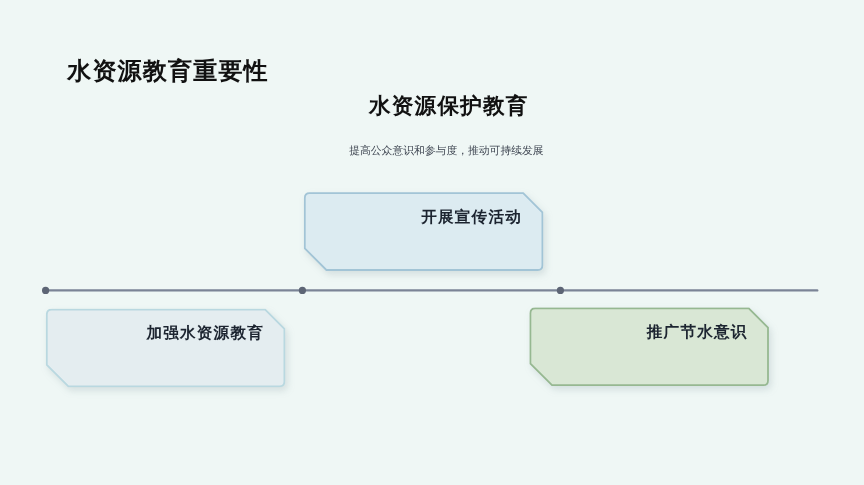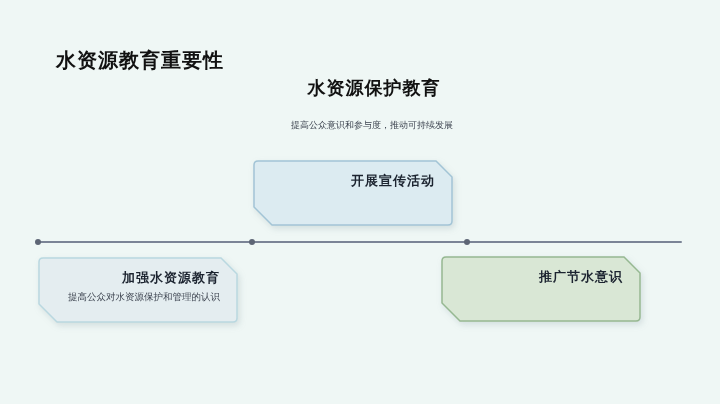--- a/index.html
+++ b/index.html
@@ -84,21 +84,20 @@
       <div class="card-title">开展宣传活动</div>
     </div>
   </div>
 
   <div class="card card-education">
     <svg class="card-shape" viewBox="0 0 200 66" preserveAspectRatio="none">
       <path d="M5 1 L183 1 L199 17 L199 61 Q199 65 195 65 L19 65 L1 47 L1 5 Q1 1 5 1 Z" stroke-width="1.5" fill="#e4edf0" stroke="#b9d8e0"></path>
     </svg>
     <div class="card-body">
       <div class="card-title">加强水资源教育</div>
-      <div class="card-desc">提高公众对水资源保护和管理的认识</div>
     </div>
   </div>
 
   <div class="card card-conservation">
     <svg class="card-shape" viewBox="0 0 200 66" preserveAspectRatio="none">
       <path d="M5 1 L183 1 L199 17 L199 61 Q199 65 195 65 L19 65 L1 47 L1 5 Q1 1 5 1 Z" stroke-width="1.5" fill="#d9e7d5" stroke="#96b891"></path>
     </svg>
     <div class="card-body">
       <div class="card-title">推广节水意识</div>
     </div>

